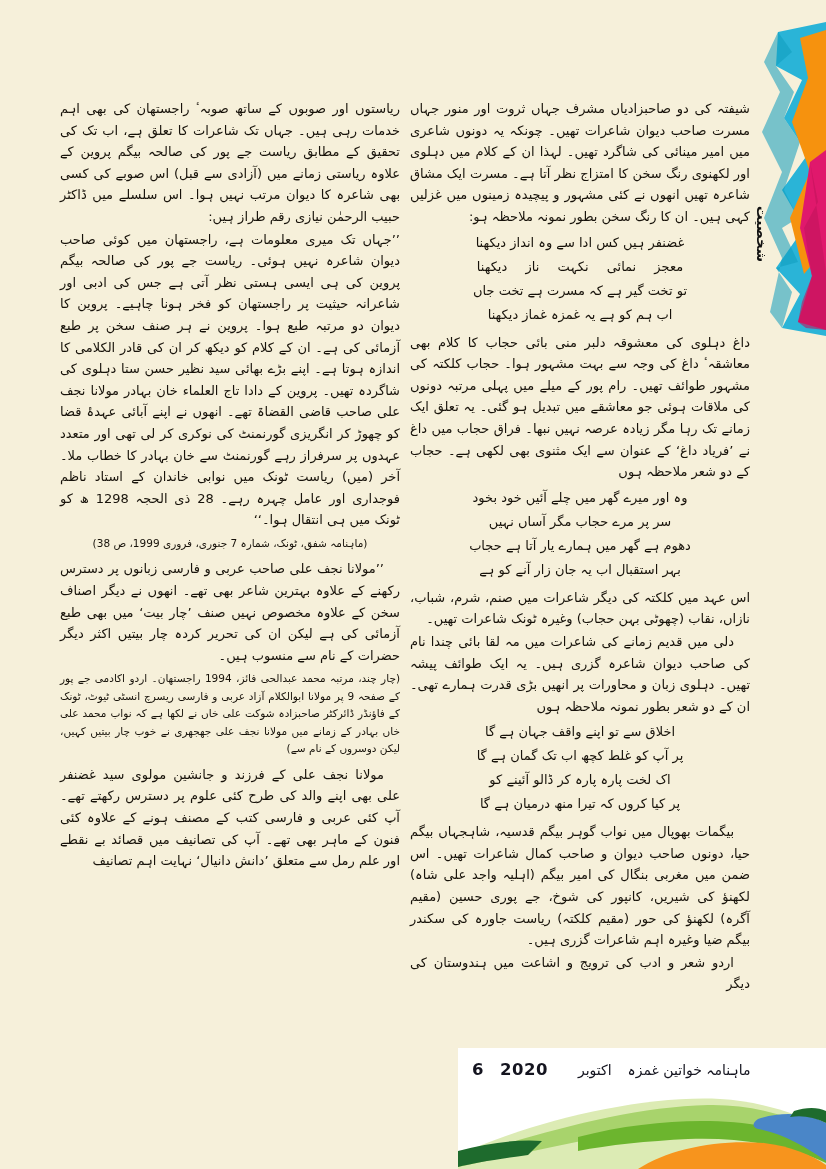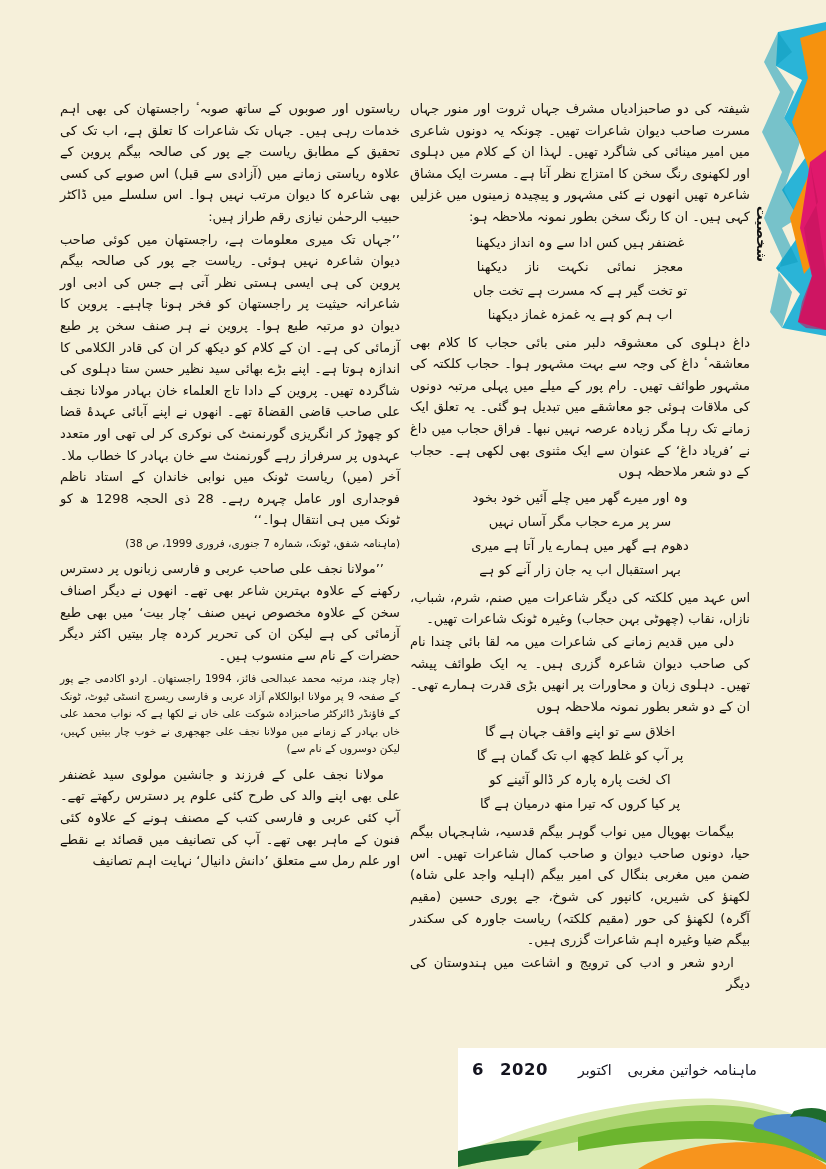--- a/index.html
+++ b/index.html
@@ -15,21 +15,21 @@
     font-size:13px;line-height:21.6px;
   }
   .col-left{left:60px;}
   .col-right{left:410px;}
   .para{margin:0 0 1px 0;}
   .indent{text-indent:16px;}
   .verse{margin:3px 26px 5px 26px;text-align:center;}
   .verse-line{white-space:nowrap;line-height:24px;}
   .verse-line.spread{word-spacing:14px;text-align:center;}
   .cite{font-size:10.5px;line-height:17.5px;margin:4px 0 6px 0;}
-  .cite-center{text-align:right;}
+  .cite-center{text-align:center;}
   
   .corner-deco{position:absolute;top:22px;right:0;width:84px;height:314px;}
   .section-label{
     position:absolute;top:186px;right:56px;height:76px;width:20px;
     writing-mode:vertical-rl;text-orientation:mixed;
     font-size:13.5px;font-weight:bold;letter-spacing:1px;color:#111;
     direction:rtl;
   }
   
   .footer-box{
@@ -77,41 +77,41 @@
     <div class="verse">
       <div class="verse-line">غضنفر ہیں کس ادا سے وہ انداز دیکھنا</div>
       <div class="verse-line spread">معجز نمائی نکہت ناز دیکھنا</div>
       <div class="verse-line">تو تخت گیر ہے کہ مسرت ہے تخت جاں</div>
       <div class="verse-line">اب ہم کو ہے یہ غمزہ غماز دیکھنا</div>
     </div>
     <p class="para">داغ دہلوی کی معشوقہ دلبر منی بائی حجاب کا کلام بھی معاشقہٴ داغ کی وجہ سے بہت مشہور ہوا۔ حجاب کلکتہ کی مشہور طوائف تھیں۔ رام پور کے میلے میں پہلی مرتبہ دونوں کی ملاقات ہوئی جو معاشقے میں تبدیل ہو گئی۔ یہ تعلق ایک زمانے تک رہا مگر زیادہ عرصہ نہیں نبھا۔ فراق حجاب میں داغ نے ’فریاد داغ‘ کے عنوان سے ایک مثنوی بھی لکھی ہے۔ حجاب کے دو شعر ملاحظہ ہوں</p>
     <div class="verse">
       <div class="verse-line">وہ اور میرے گھر میں چلے آئیں خود بخود</div>
       <div class="verse-line">سر پر مرے حجاب مگر آساں نہیں</div>
-      <div class="verse-line">دھوم ہے گھر میں ہمارے یار آتا ہے میری</div>
+      <div class="verse-line">دھوم ہے گھر میں ہمارے یار آتا ہے حجاب</div>
       <div class="verse-line">بہر استقبال اب یہ جان زار آنے کو ہے</div>
     </div>
     <p class="para">اس عہد میں کلکتہ کی دیگر شاعرات میں صنم، شرم، شباب، نازاں، نقاب (چھوٹی بہن حجاب) وغیرہ ٹونک شاعرات تھیں۔</p>
     <p class="para indent">دلی میں قدیم زمانے کی شاعرات میں مہ لقا بائی چندا نام کی صاحب دیوان شاعرہ گزری ہیں۔ یہ ایک طوائف پیشہ تھیں۔ دہلوی زبان و محاورات پر انھیں بڑی قدرت ہمارے تھی۔ ان کے دو شعر بطور نمونہ ملاحظہ ہوں</p>
     <div class="verse">
       <div class="verse-line">اخلاق سے تو اپنے واقف جہان ہے گا</div>
       <div class="verse-line">پر آپ کو غلط کچھ اب تک گمان ہے گا</div>
       <div class="verse-line">اک لخت پارہ پارہ کر ڈالو آئینے کو</div>
       <div class="verse-line">پر کیا کروں کہ تیرا منھ درمیان ہے گا</div>
     </div>
     <p class="para indent">بیگمات بھوپال میں نواب گوہر بیگم قدسیہ، شاہجہاں بیگم حیا، دونوں صاحب دیوان و صاحب کمال شاعرات تھیں۔ اس ضمن میں مغربی بنگال کی امیر بیگم (اہلیہ واجد علی شاہ) لکھنؤ کی شیریں، کانپور کی شوخ، جے پوری حسین (مقیم آگرہ) لکھنؤ کی حور (مقیم کلکتہ) ریاست جاورہ کی سکندر بیگم ضیا وغیرہ اہم شاعرات گزری ہیں۔</p>
     <p class="para indent">اردو شعر و ادب کی ترویج و اشاعت میں ہندوستان کی دیگر</p>
   </div>
 
   <div class="footer-box">
     <div class="footer-row">
       <span class="footer-num footer-page">6</span>
       <span class="footer-num footer-year">2020</span>
       <span class="footer-month">اکتوبر</span>
-      <span class="footer-mag">ماہنامہ خواتین مغربی</span>
+      <span class="footer-mag">ماہنامہ خواتین غمزہ</span>
     </div>
     <svg class="footer-waves" viewBox="0 0 368 76" preserveAspectRatio="none">
       <path d="M0,62 C70,30 180,2 262,6 C300,8 340,20 368,36 L368,76 L0,76 Z" fill="#dcebb4"></path>
       <path d="M0,66 C80,40 170,14 250,12 C296,11 336,24 368,42 L368,58 C320,34 270,26 220,32 C150,40 60,62 0,74 Z" fill="#a8d36c"></path>
       <path d="M120,44 C190,26 260,24 310,34 C334,39 356,48 368,56 L368,70 C330,52 280,44 230,46 C190,48 150,52 120,58 Z" fill="#6cb52e"></path>
       <path d="M0,58 C30,50 60,46 84,48 L70,62 C40,66 15,70 0,74 Z" fill="#1e6b2d"></path>
       <path d="M300,26 C324,18 350,20 368,30 L368,68 C348,54 324,40 300,36 C294,34 294,30 300,26 Z" fill="#4a86c8"></path>
       <path d="M336,18 C348,14 360,14 368,18 L368,30 C356,24 344,22 332,24 Z" fill="#1e6b2d"></path>
       <path d="M180,76 C210,56 260,46 306,50 C332,53 354,62 368,72 L368,76 Z" fill="#f7941d"></path>
     </svg>

